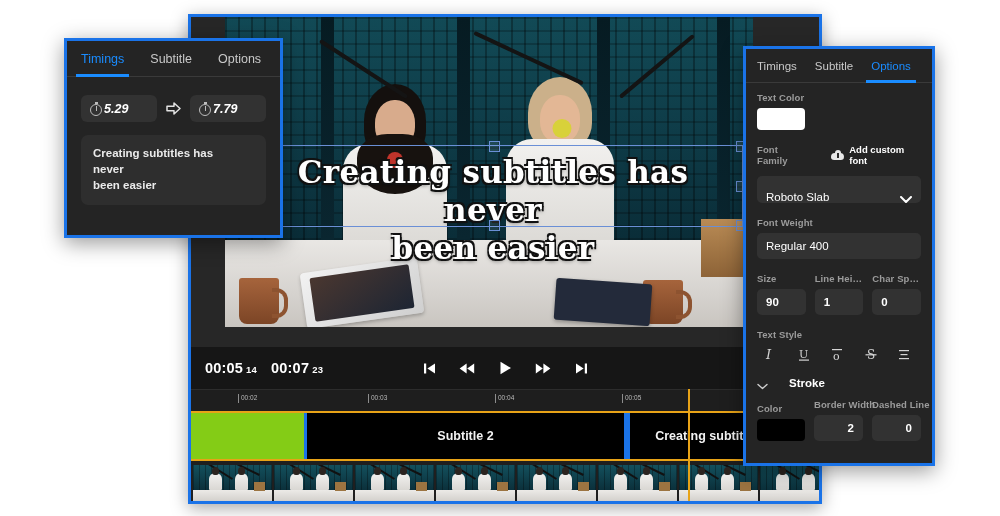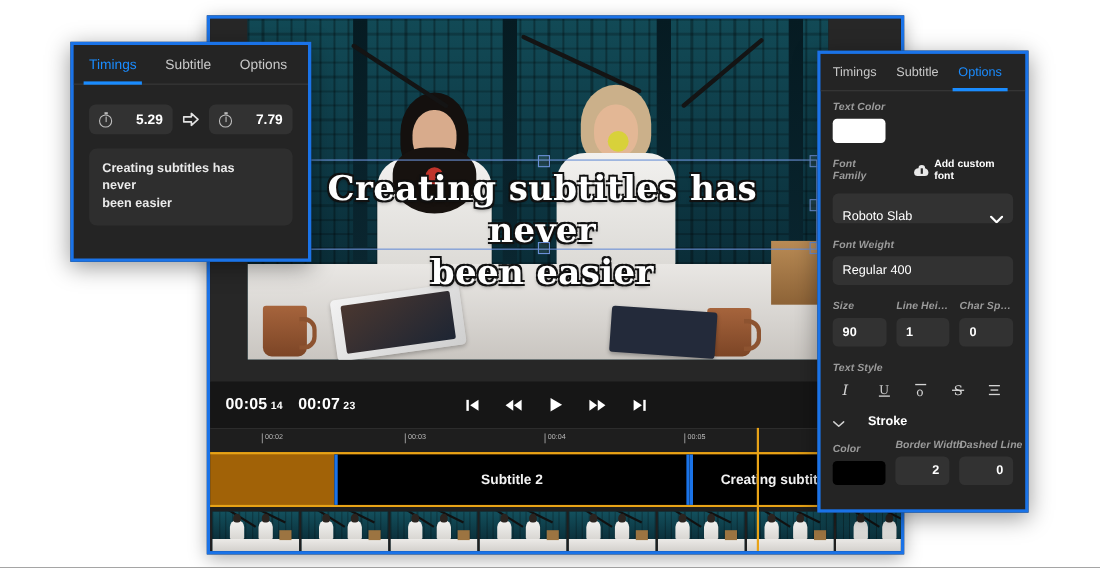--- a/index.html
+++ b/index.html
@@ -164,21 +164,21 @@
   }
   .tick{
     position:absolute;top:4px;font-size:6.5px;color:#b9b9b9;
     font-family:"Liberation Sans", sans-serif;white-space:nowrap;
   }
   .tick:before{
     content:"";position:absolute;left:-3px;top:0px;width:1px;height:9px;background:#8d8d8d;
   }
   .track{
     position:absolute;left:0;top:394px;width:628px;height:50px;
-    background:#a16207;
+    background:#84cc16;
     border-top:2px solid #e8a317;
     border-bottom:2px solid #e8a317;
     box-sizing:border-box;
     overflow:hidden;
   }
   .clip{
     position:absolute;top:0;bottom:0;
     background:#000000;
     display:flex;align-items:center;justify-content:center;
     border-left:3px solid #1a73e8;
@@ -248,22 +248,22 @@
   .tab.active:after{
     content:"";position:absolute;left:-5px;right:-5px;bottom:-1px;height:3px;background:#1a8cff;
   }
 
   
   .panel-left{left:64px;top:38px;width:219px;height:200px;}
   .panel-left .panel-tabs{padding-left:14px;}
   .timings-row{display:flex;align-items:center;gap:9px;padding:18px 14px 0 14px;}
   .time-field{
     flex:1;height:27px;background:#323232;border-radius:6px;
-    display:flex;align-items:center;justify-content:space-between;
-    padding:0 9px;box-sizing:border-box;
+    display:flex;align-items:center;
+    padding:0 9px;box-sizing:border-box;font-style:italic;
   }
   .clock-ico{width:14px;height:14px;position:relative;flex:0 0 auto;}
   .clock-ico .c{
     position:absolute;left:0;top:2px;width:12px;height:12px;
     border:1.4px solid #bdbdbd;border-radius:50%;box-sizing:border-box;
   }
   .clock-ico .hand{
     position:absolute;left:6px;top:4px;width:1.3px;height:5px;background:#bdbdbd;
   }
   .clock-ico .knob{
@@ -280,21 +280,21 @@
     font-size:11.5px;font-weight:700;color:#eaeaea;line-height:16px;
     white-space:pre-line;overflow:hidden;
   }
 
   
   .panel-right{left:743px;top:46px;width:192px;height:420px;}
   .panel-right .panel-tabs{padding-left:11px;}
   .panel-right .tab{margin-right:18px;font-size:11.5px;}
   .pr-body{padding:9px 11px 0 11px;}
   .field-label{
-    font-size:9.5px;font-weight:700;color:#9b9b9b;margin-bottom:5px;letter-spacing:.1px;font-style:italic;
+    font-size:9.5px;font-weight:700;color:#9b9b9b;margin-bottom:5px;letter-spacing:.1px;
   }
   .row2{display:flex;gap:24px;}
   .swatch{
     width:48px;height:22px;border-radius:4px;box-sizing:border-box;
   }
   .swatch-white{background:#ffffff;}
   .swatch-transparent{
     position:relative;
     background-image:
       linear-gradient(45deg,#4a4a4a 25%,transparent 25%,transparent 75%,#4a4a4a 75%),

